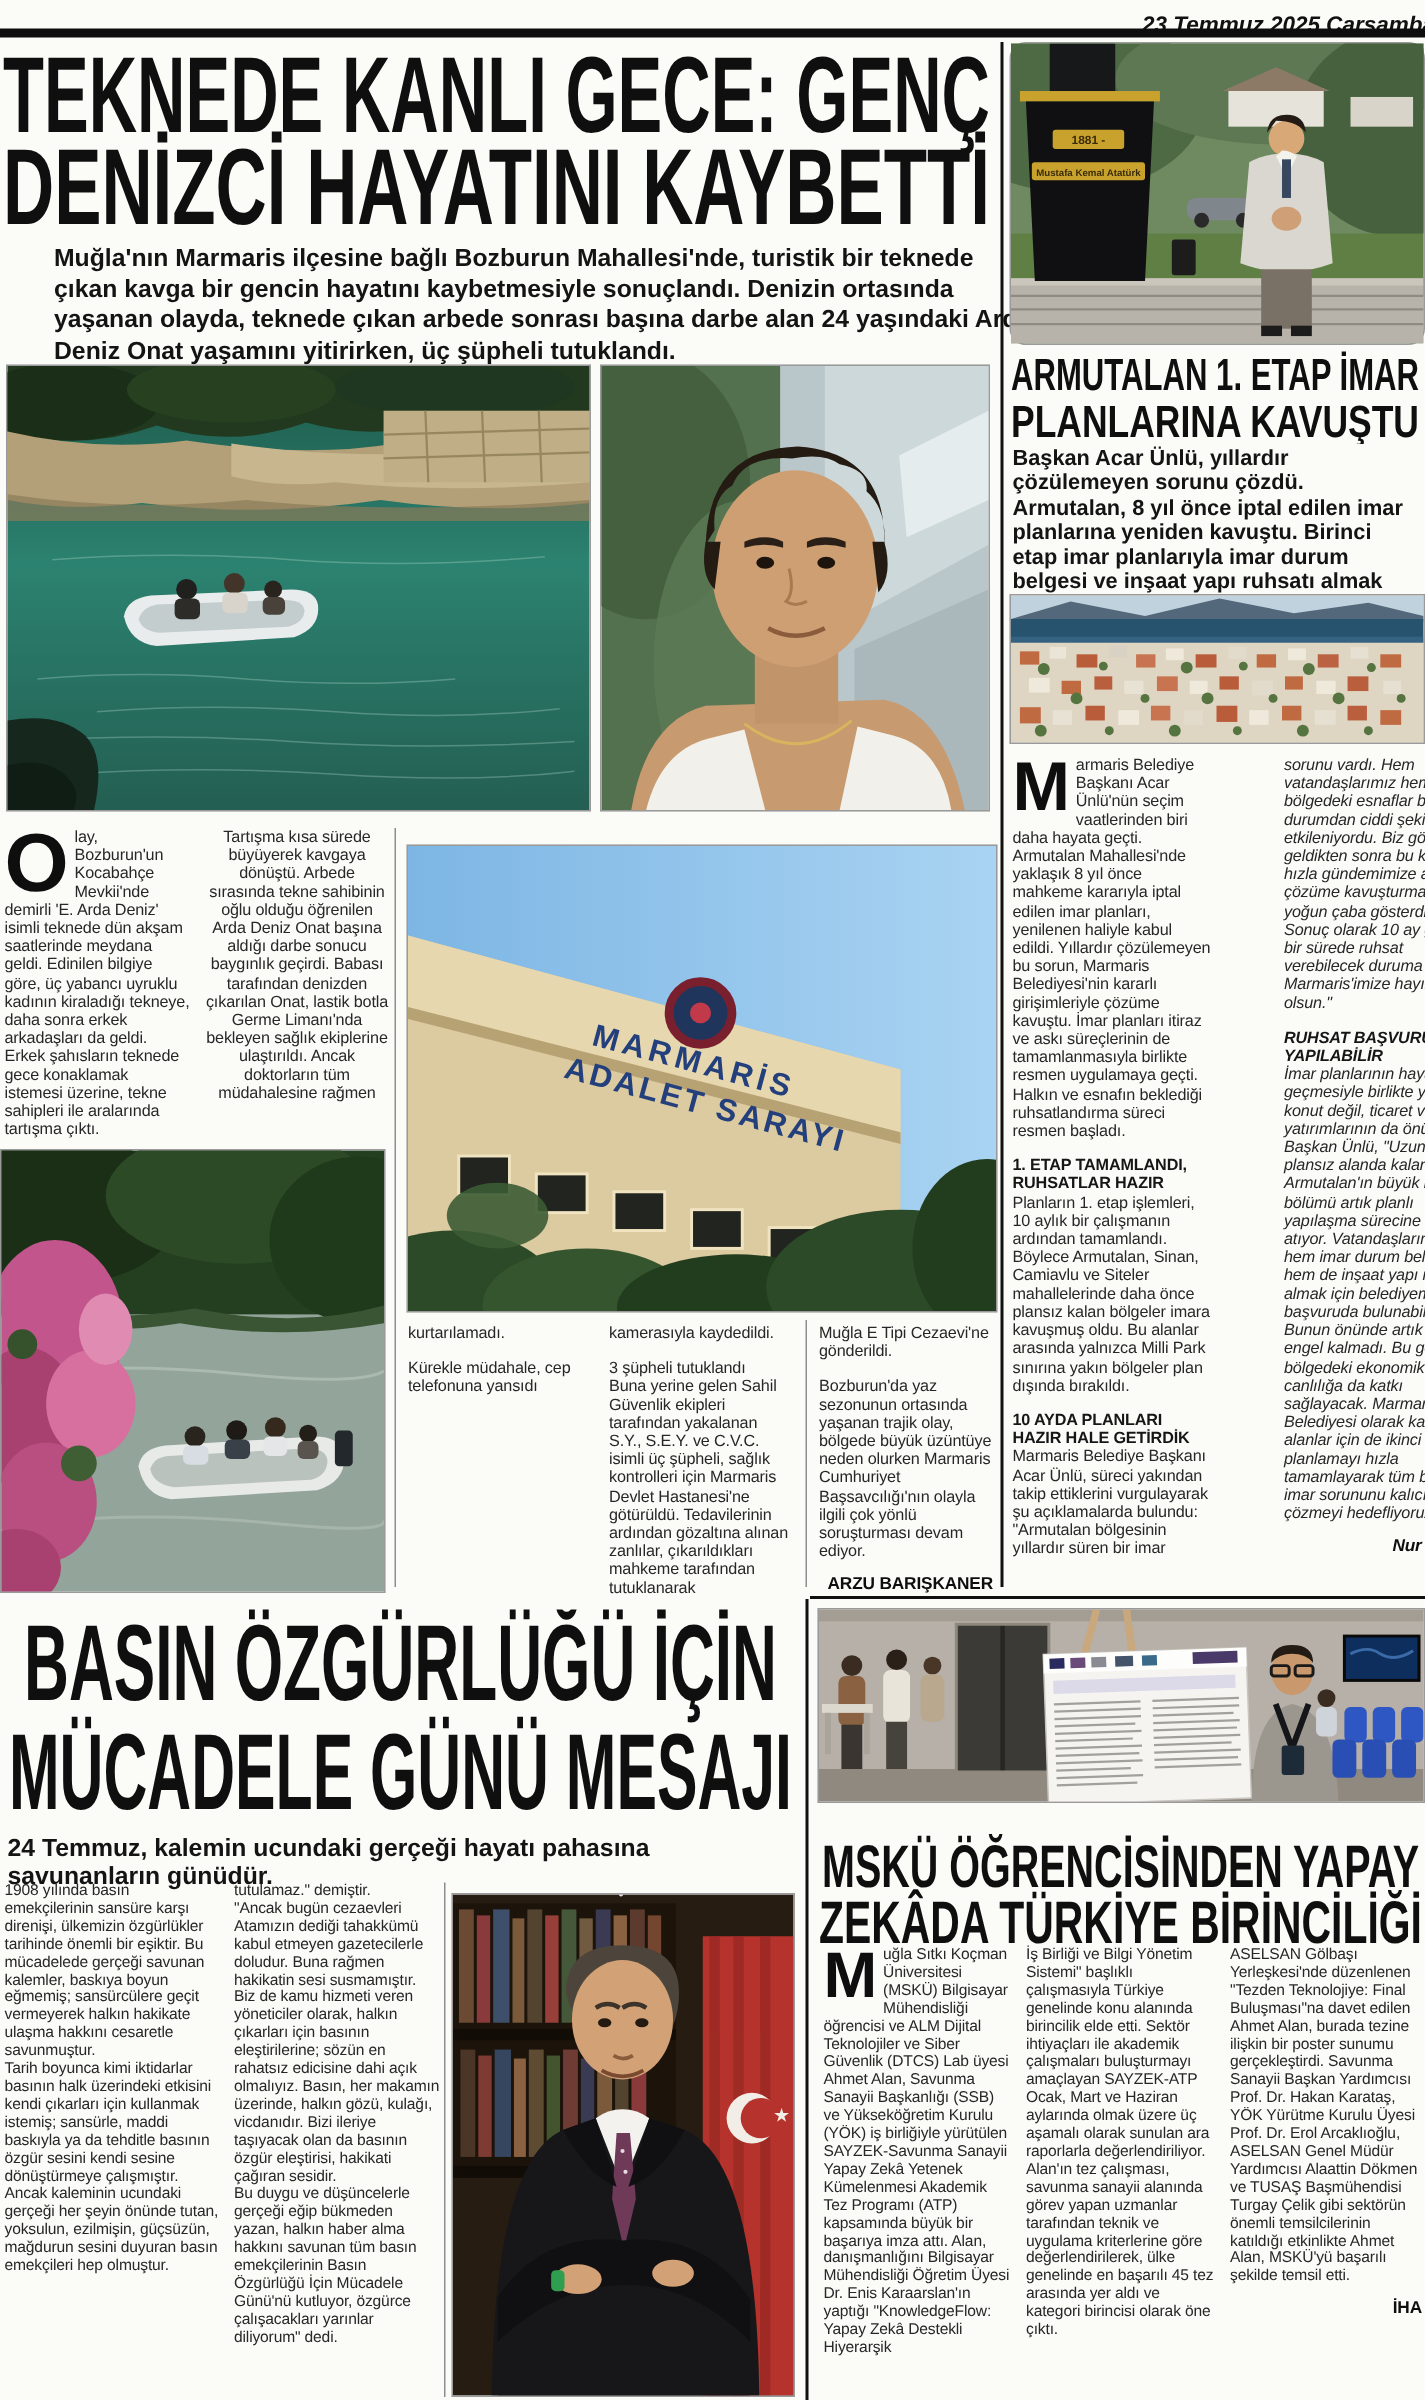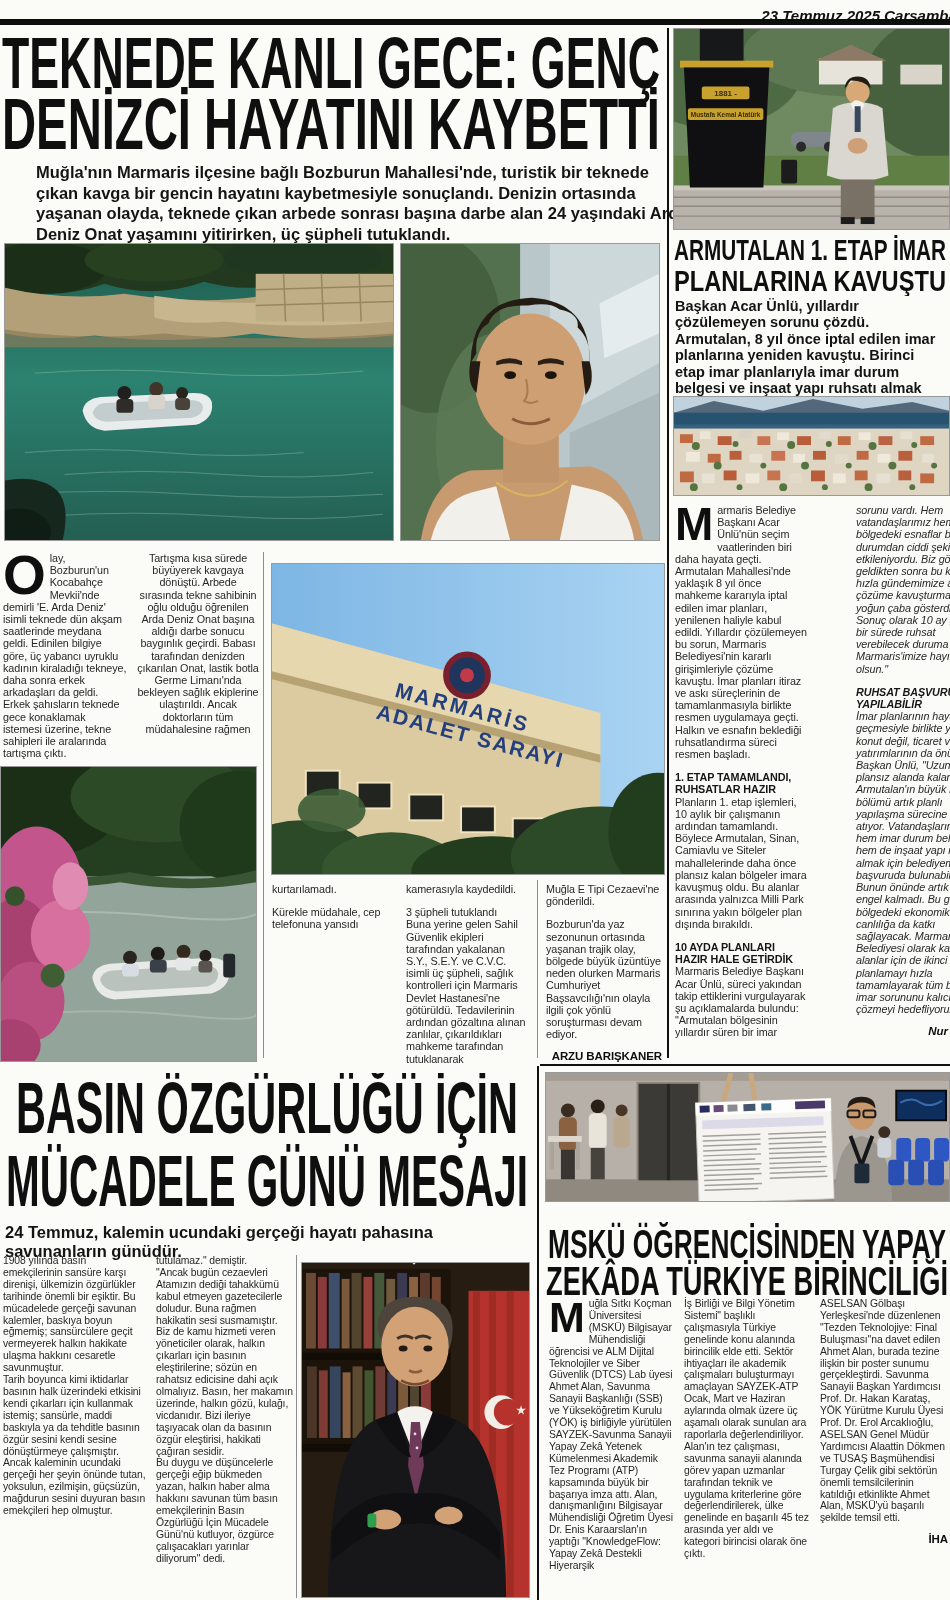--- a/index.html
+++ b/index.html
@@ -216,21 +216,21 @@
         <rect x="150" y="194" width="17" height="13" rx="4" fill="#3a4048"></rect>
       <circle cx="184" cy="186" r="7" fill="#35291d"></circle>
         <rect x="176" y="192" width="16" height="13" rx="4" fill="#e4e6e8"></rect>
       <circle cx="206" cy="190" r="6" fill="#241e18"></circle>
         <rect x="199" y="195" width="14" height="12" rx="4" fill="#59554e"></rect>
     </svg>
   </div>
 
   <div class="abs rule-v" style="left:667px;top:28px;height:1030px;"></div>
 
-  <div class="abs photo" style="left:673px;top:28px;width:277px;height:202px;">
+  <div class="abs photo" style="left:673px;top:28px;width:277px;height:202px;border-radius:11px;">
     <svg viewBox="0 0 277 202" preserveAspectRatio="none">
       <rect width="277" height="202" fill="#6f8a60"></rect>
       <ellipse cx="40" cy="40" rx="90" ry="60" fill="#4e6a44"></ellipse>
       <ellipse cx="180" cy="24" rx="110" ry="44" fill="#5d7852"></ellipse>
       <ellipse cx="260" cy="60" rx="70" ry="70" fill="#47613e"></ellipse>
       <rect x="146" y="30" width="64" height="26" fill="#e6e3da"></rect>
       <path d="M142,32 L178,16 L214,32 Z" fill="#8d7a66"></path>
       <rect x="228" y="36" width="42" height="20" fill="#d8d4c9"></rect>
       <rect y="128" width="277" height="42" fill="#5f7f45"></rect>
       <rect y="162" width="277" height="40" fill="#b7b3aa"></rect>

